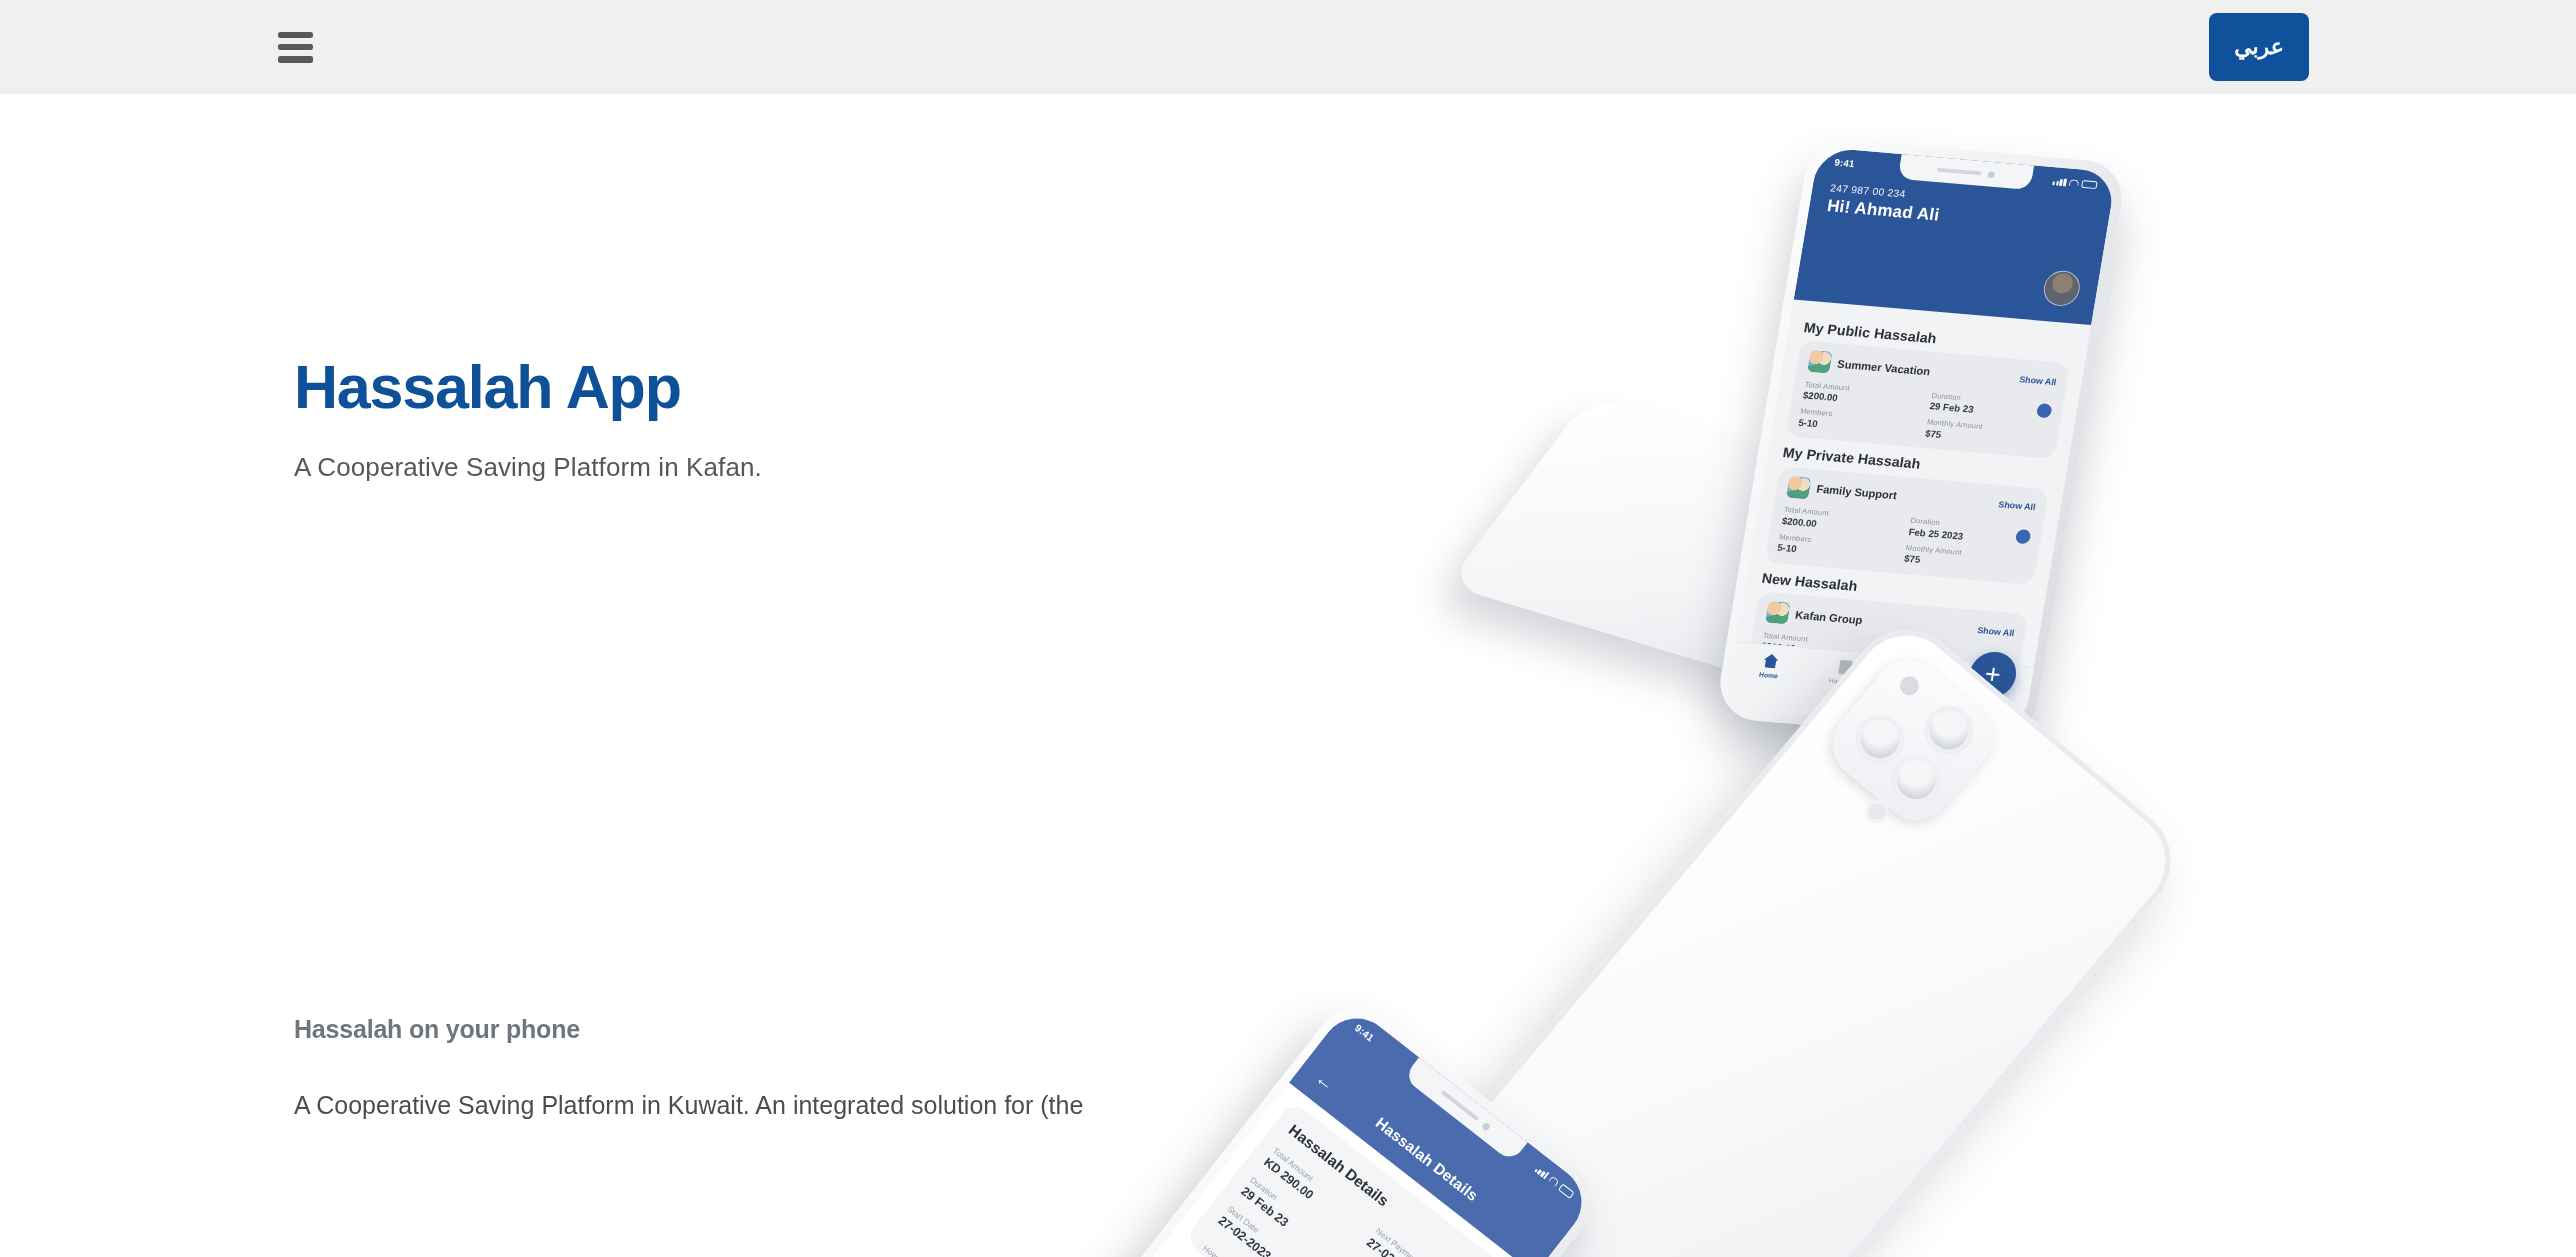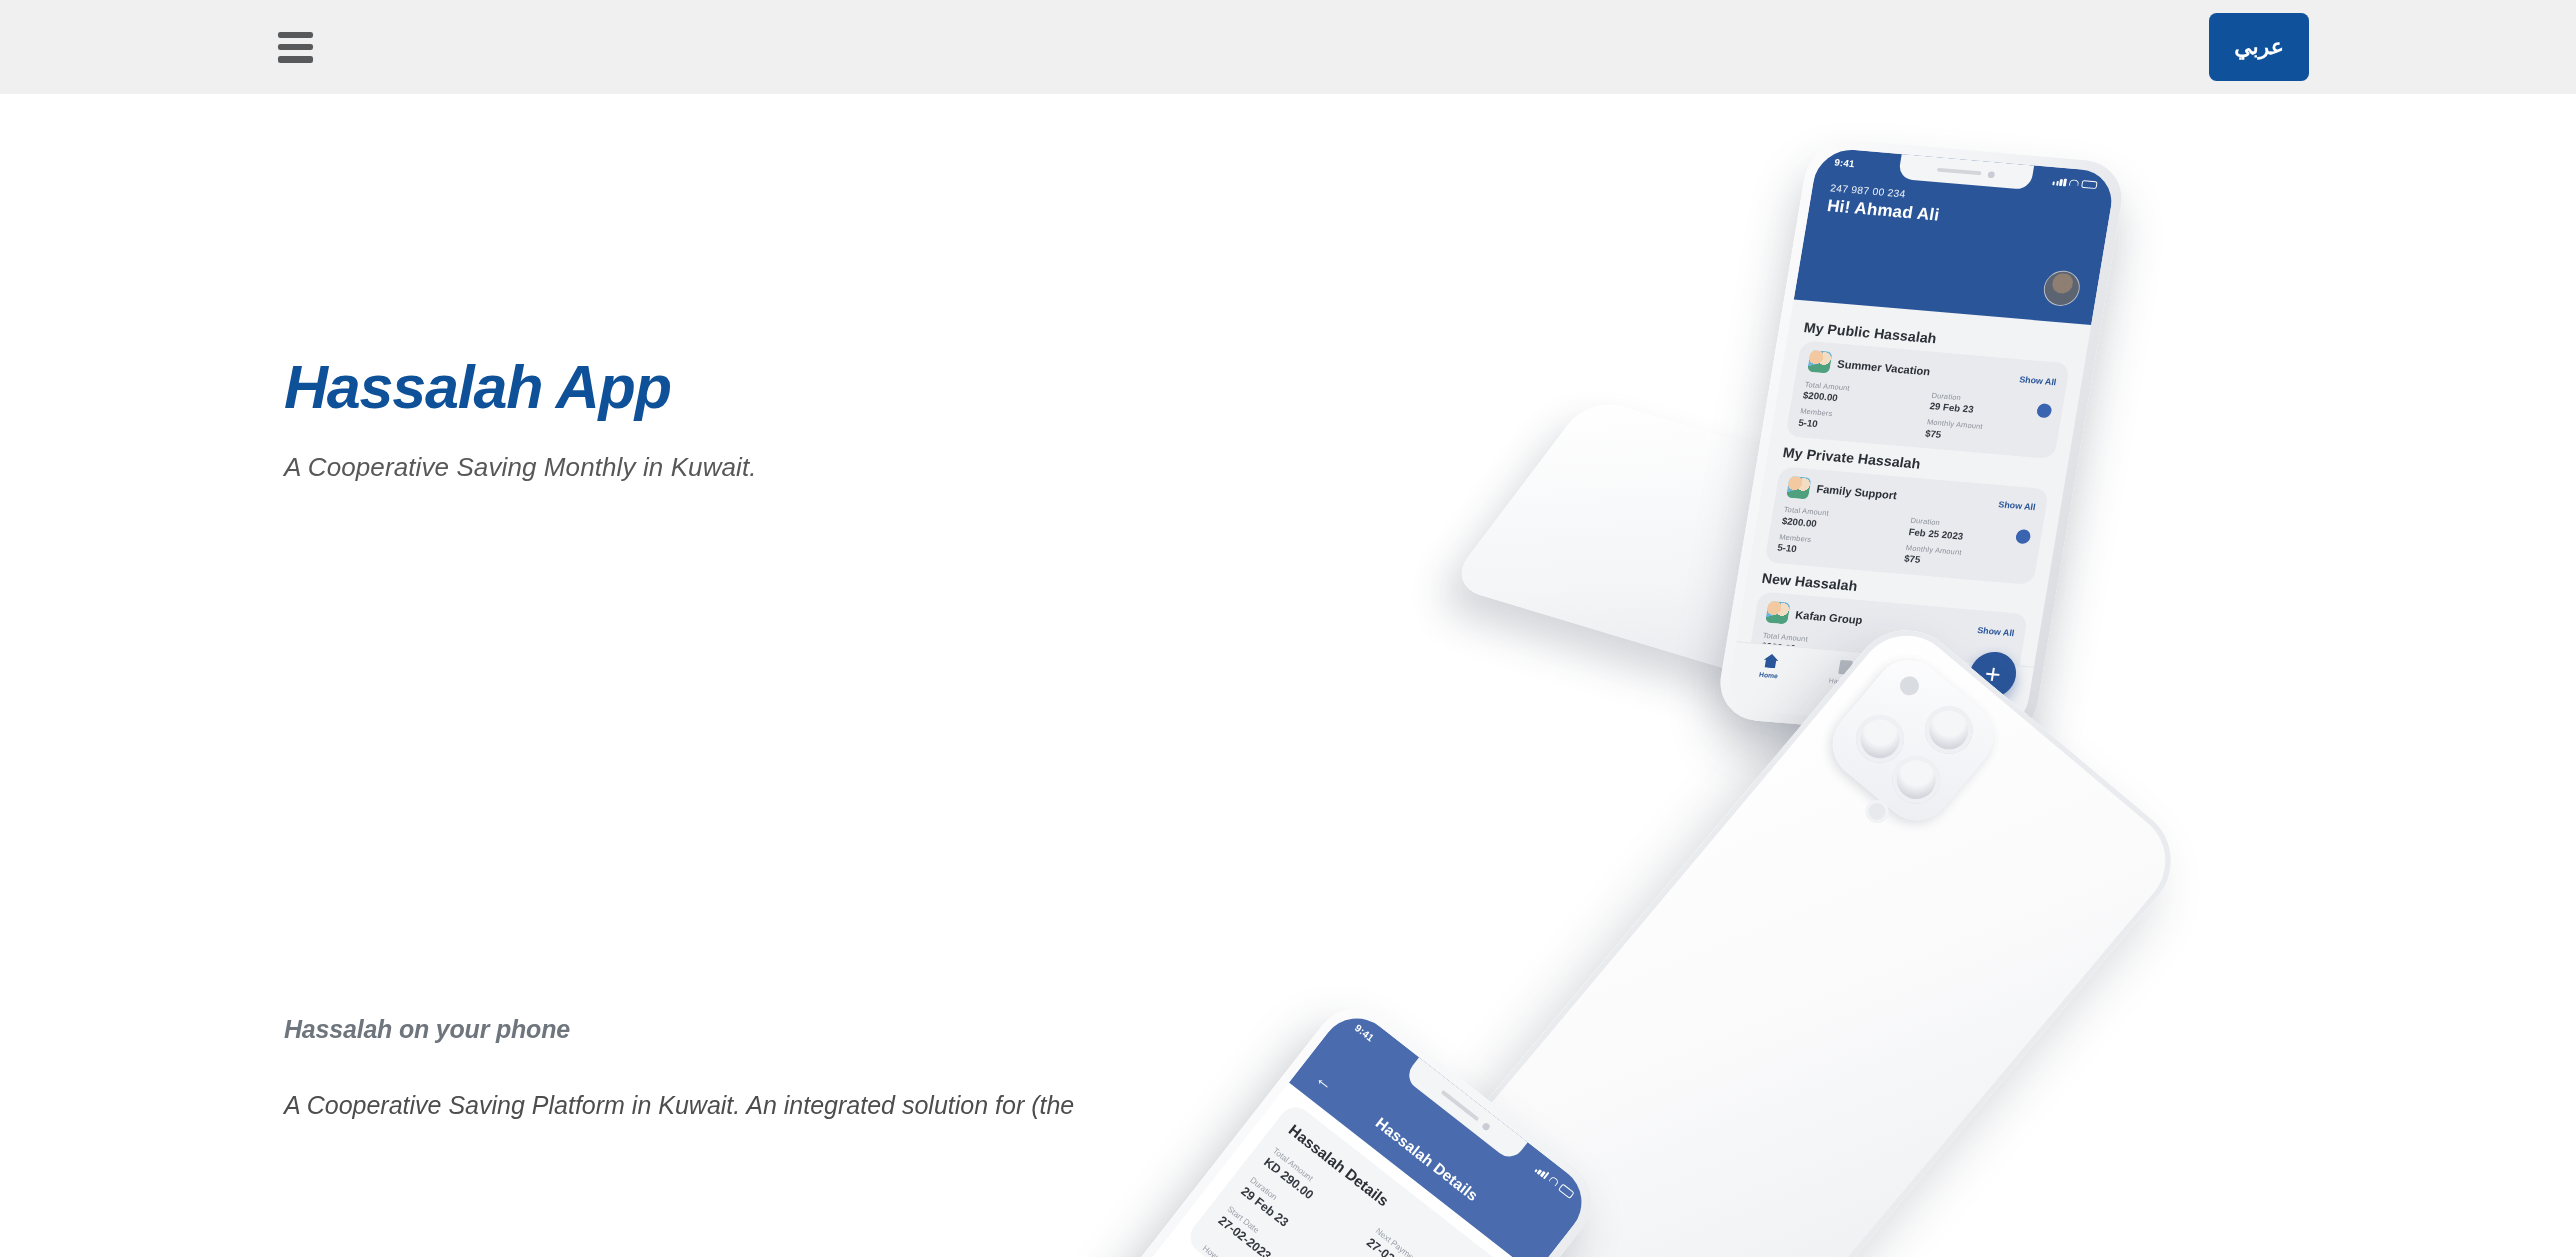--- a/index.html
+++ b/index.html
@@ -57,23 +57,22 @@
   .page {
     position: relative;
     width: 100%;
     height: 1163px;
     background: #ffffff;
     overflow: hidden;
   }
 
   .content-col {
     position: absolute;
-    left: 284px;
+    left: 294px;
     width: 1012px;
-    font-style: italic;
   }
 
   
   .hero-block { top: 261px; }
   .h1-title {
     color: #0e5198;
     font-size: 61px;
     font-weight: 700;
     letter-spacing: -1.2px;
     line-height: 1.05;
@@ -366,21 +365,21 @@
     <span></span>
     <span></span>
   </button>
   <button class="lang-btn">عربي</button>
 </header>
 
 <main class="page">
 
   <section class="content-col hero-block">
     <h1 class="h1-title">Hassalah App</h1>
-    <p class="hero-sub">A Cooperative Saving Monthly in Kuwait.</p>
+    <p class="hero-sub">A Cooperative Saving Platform in Kafan.</p>
   </section>
 
   <section class="content-col about-block">
     <h3 class="about-sub">Hassalah on your phone</h3>
     <p class="about-para">A Cooperative Saving Platform in Kuwait. An integrated solution for (the</p>
   </section>
 
   <div class="mock1">
     <div class="pad">
       <div class="pad-mark"></div>

